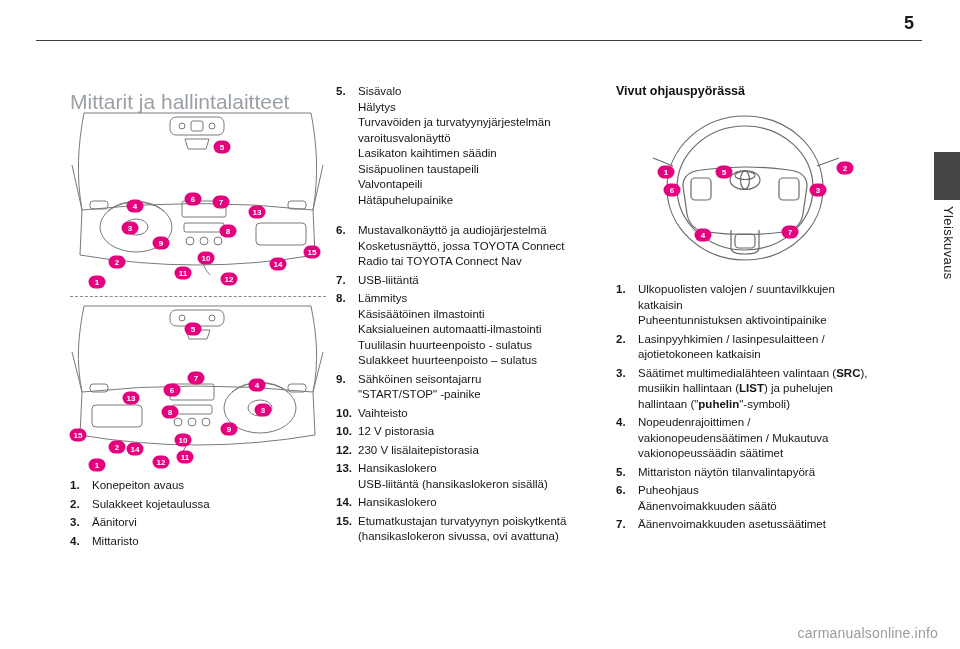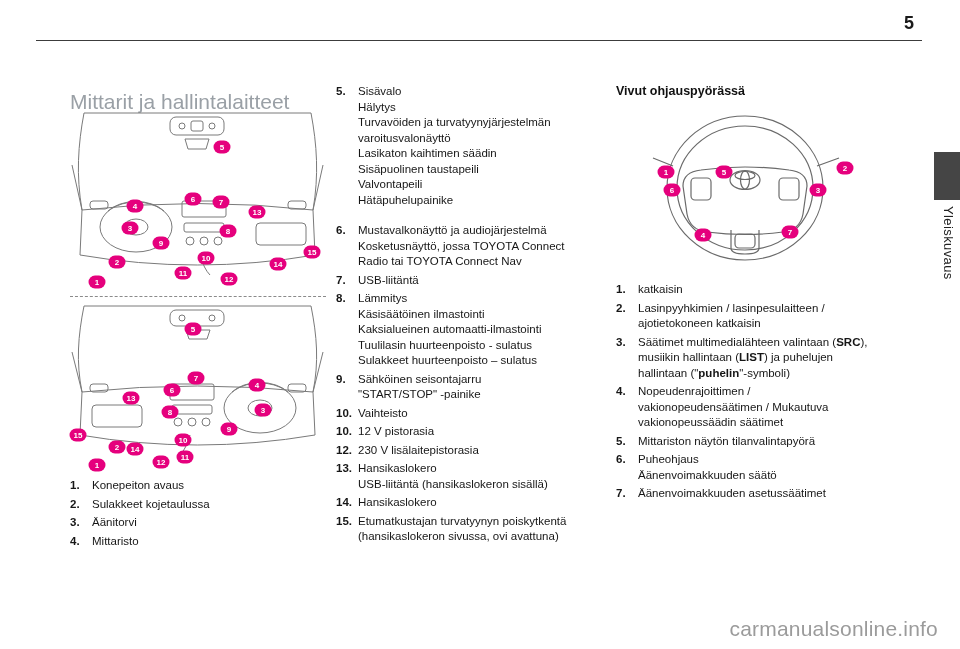--- a/index.html
+++ b/index.html
@@ -8,21 +8,21 @@
     font-family:"Liberation Sans",sans-serif;color:#161616;overflow:hidden;
   }
   .top-rule{position:absolute;left:36px;top:40px;width:886px;border-top:1px solid #3c3c3c}
   .page-number{position:absolute;top:13px;right:46px;font-size:18px;font-weight:bold;color:#1a1a1a}
   .side-tab{position:absolute;right:0;top:152px;width:26px;height:48px;background:#454545}
   .side-label{
     position:absolute;right:4px;top:206px;writing-mode:vertical-rl;
     font-size:13px;color:#222;letter-spacing:.4px;
   }
   .watermark{
-    position:absolute;right:22px;bottom:8px;font-size:21px;color:#9b9b9b;letter-spacing:.2px;
+    position:absolute;right:22px;bottom:8px;font-size:14px;color:#9b9b9b;letter-spacing:.2px;
   }
   .page-title{
     position:absolute;left:70px;top:76px;font-size:21px;font-weight:400;
     color:var(--title-color,#9aa0a6);
   }
   .diagram{position:absolute}
   .diagram svg{display:block}
   .diagram-divider{position:absolute;left:70px;top:296px;width:256px;border-top:1px dashed #8a8a8a}
   .callout{
     position:absolute;min-width:13px;height:13px;padding:0 2px;border-radius:8px;
@@ -287,21 +287,23 @@
       <div class="callout" style="left: 47px; top: 90px;">6</div>
       <div class="callout" style="left: 193px; top: 90px;">3</div>
       <div class="callout" style="left: 78px; top: 135px;">4</div>
       <div class="callout" style="left: 165px; top: 132px;">7</div>
     </div>
 
   <div class="list right-list">
       <div class="m-item">
         <span class="m-num">1.</span>
         <span class="m-body">
+          <span class="m-line">Ulkopuolisten valojen / suuntavilkkujen</span>
           <span class="m-line">katkaisin</span>
+          <span class="m-line">Puheentunnistuksen aktivointipainike</span>
         </span>
       </div>
       <div class="m-item">
         <span class="m-num">2.</span>
         <span class="m-body">
           <span class="m-line">Lasinpyyhkimien / lasinpesulaitteen /</span>
           <span class="m-line">ajotietokoneen katkaisin</span>
         </span>
       </div>
       <div class="m-item">

